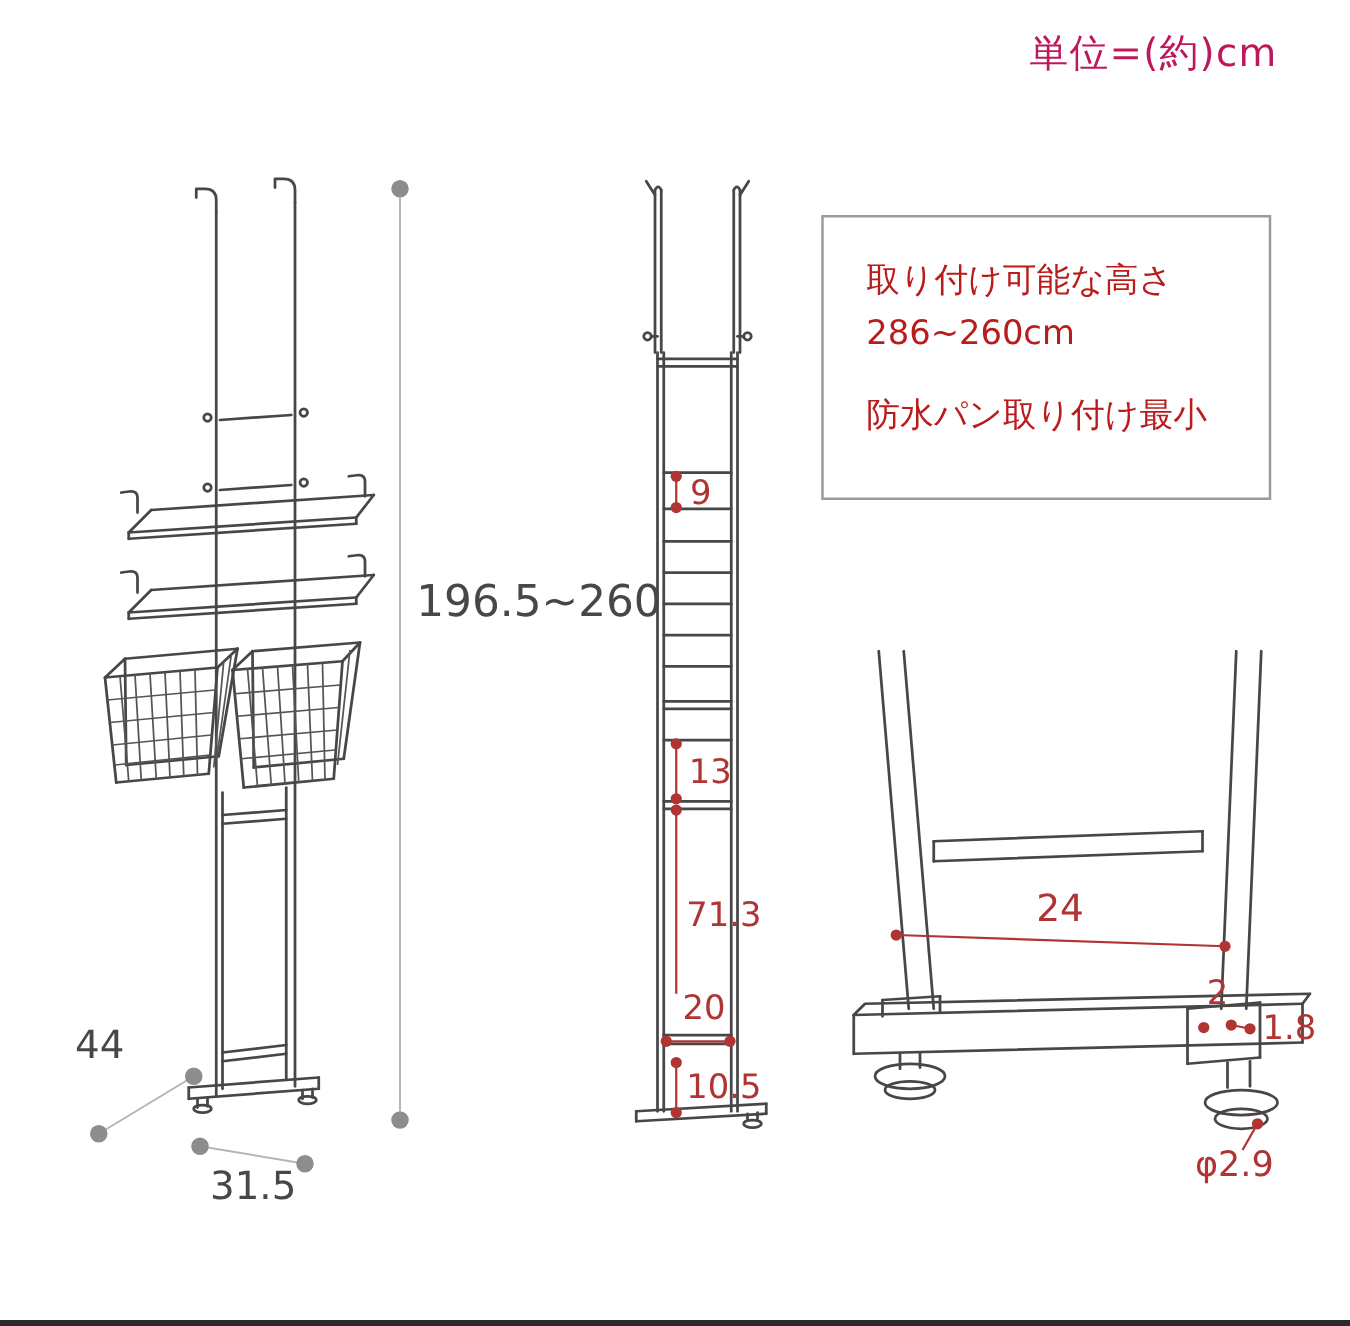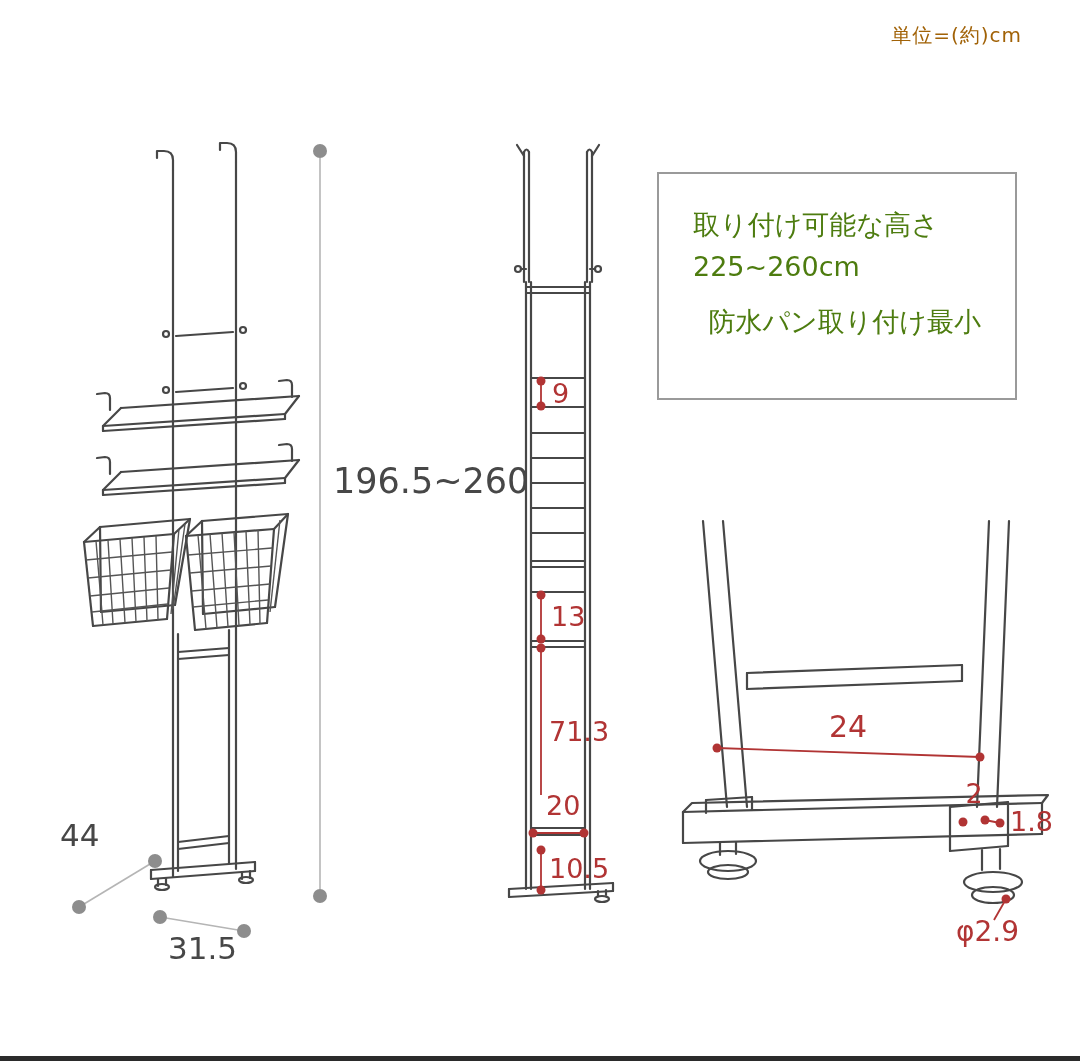--- a/index.html
+++ b/index.html
@@ -1,43 +1,43 @@
 <!DOCTYPE html>
 <html><head>
 <meta charset="utf-8">
 <style>
   html,body{margin:0;padding:0;background:#ffffff;}
   #page{position:relative;width:1080px;height:1061px;background:#ffffff;overflow:hidden;
         font-family:"DejaVu Sans", sans-serif;}
-  .unit-label{position:absolute;top:22px;right:58px;font-size:20px;color:#a16207;letter-spacing:1px;margin-left:24px;}
+  .unit-label{position:absolute;top:22px;right:58px;font-size:31px;color:#be185d;letter-spacing:1px;margin-left:24px;}
   .info-box{position:absolute;left:657px;top:172px;width:360px;height:228px;
             border:2px solid #9a9a9a;box-sizing:border-box;padding:30px 34px;}
-  .info-line{font-size:27px;color:#4d7c0f;line-height:1.55;}
-  .info-line.gap{margin-top:13px;text-align:right;}
+  .info-line{font-size:27px;color:#b91c1c;line-height:1.55;}
+  .info-line.gap{margin-top:24px;}
   .bottom-edge{position:absolute;left:0;bottom:0;width:100%;height:5px;background:#2b2b2b;}
   svg text{font-family:"DejaVu Sans", sans-serif;}
   .ink{stroke:#474747;fill:none;stroke-width:2.2;stroke-linecap:round;stroke-linejoin:round;}
   .mesh{stroke:#555;fill:none;stroke-width:1.4;}
   .dimline{stroke:#b5b5b5;fill:none;stroke-width:1.6;}
   .gdot{fill:#8d8d8d;stroke:none;}
   .rline{stroke:#b13434;fill:none;stroke-width:1.8;}
   .rdot{fill:#b13434;stroke:none;}
   .dark-text{fill:#474747;}
   .red-text{fill:#b13434;}
 </style>
 </head>
 <body>
 
 <div id="page">
 
   <div class="unit-label">単位=(約)cm</div>
 
   <div class="info-box">
     <div class="info-line">取り付け可能な高さ</div>
-    <div class="info-line">225~260cm</div>
+    <div class="info-line">286~260cm</div>
     <div class="info-line gap">防水パン取り付け最小</div>
   </div>
 
   <svg width="1080" height="1061" viewBox="0 0 1080 1061">
 
     <g>
       <g class="ink">
 
         <path d="M173,170 L173,160 Q173,151 164,151 L157,151 L157,158"></path>
         <line x1="173" y1="170" x2="173" y2="877"></line>

